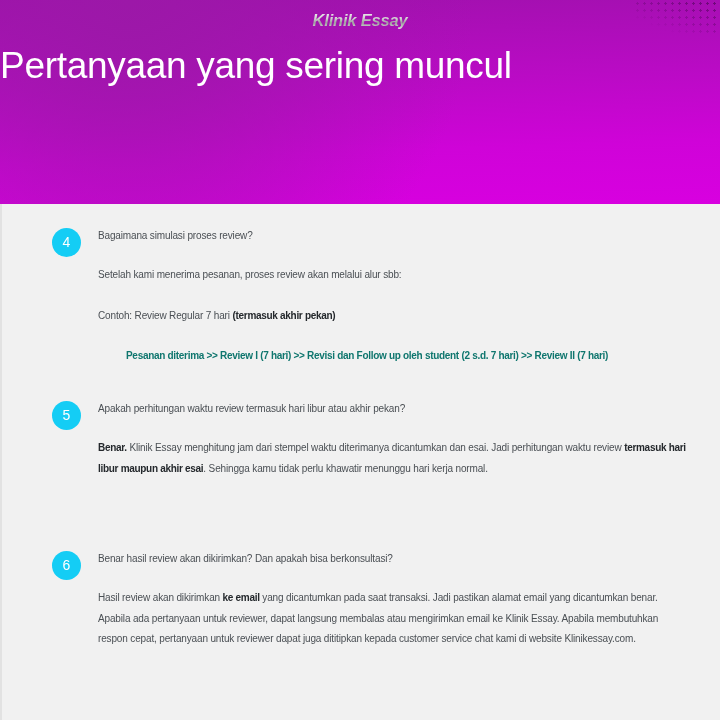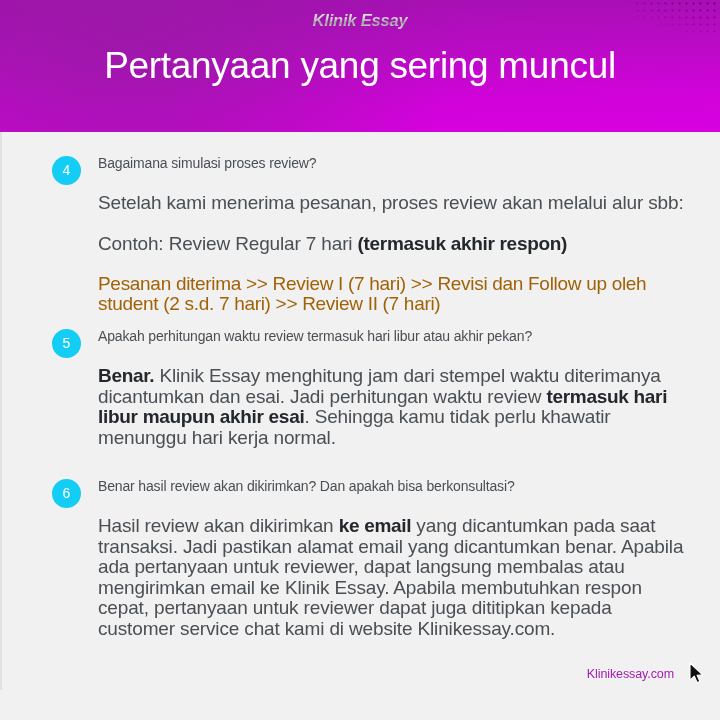--- a/index.html
+++ b/index.html
@@ -13,21 +13,21 @@
   body {
     font-family: "Liberation Sans", sans-serif;
     background: #f1f1f1;
     position: relative;
   }
 
   
   .header {
     position: relative;
     width: 720px;
-    height: 132px;
+    height: 204px;
     background:
       radial-gradient(circle at 18% 0%, #9c18a8 0%, rgba(156,24,168,0) 55%),
       linear-gradient(178deg, #a011ad 0%, #b90bc4 40%, #cf03d8 72%, #d800e0 100%);
     overflow: hidden;
   }
 
   .dot-pattern {
     position: absolute;
     top: 0;
     right: 0;
@@ -58,21 +58,21 @@
     -webkit-text-fill-color: transparent;
     text-shadow: none;
     user-select: none;
   }
 
   .header-title {
     position: absolute;
     top: 44px;
     left: 0;
     width: 720px;
-    text-align: center;
+    text-align: left;
     color: #ffffff;
     font-size: 37px;
     line-height: 44px;
     font-weight: 400;
     letter-spacing: -0.3px;
   }
 
   
   .page-body {
     position: relative;
@@ -107,51 +107,52 @@
     font-weight: 400;
   }
 
   .faq-content {
     margin-left: 96px;
     margin-right: 36px;
   }
 
   .question {
     color: #4a4f54;
-    font-size: 14px;
+    font-size: 10px;
     line-height: 19px;
     font-weight: 400;
     letter-spacing: -0.15px;
   }
 
   .answer-block {
     margin-top: 20px;
   }
 
   .answer {
     color: #4a4f54;
-    font-size: 19px;
+    font-size: 10px;
     line-height: 20.5px;
     font-weight: 400;
     letter-spacing: -0.15px;
   }
 
   .answer + .answer { margin-top: 20px; }
 
   .answer b, .strong {
     font-weight: bold;
     color: #24282c;
     letter-spacing: -0.3px;
   }
 
   .answer.all-bold {
-    font-weight: normal;
-    color: #a16207;
+    font-weight: bold;
+    color: #0f766e;
     letter-spacing: -0.3px;
     line-height: 19.5px;
+    margin-left: 28px;
   }
 
   
   .footer {
     position: absolute;
     bottom: 9px;
     right: 46px;
     color: #a21caf;
     font-size: 12.5px;
     letter-spacing: -0.1px;
@@ -179,21 +180,21 @@
 </div>
 
 <div class="page-body">
 
   <div class="faq-item" data-index="0">
     <div class="badge">4</div>
     <div class="faq-content">
       <div class="question">Bagaimana simulasi proses review?</div>
       <div class="answer-block">
           <div class="answer"><span>Setelah kami menerima pesanan, proses review akan melalui alur sbb:</span></div>
-          <div class="answer"><span>Contoh: Review Regular 7 hari </span><b>(termasuk akhir respon)</b></div>
+          <div class="answer"><span>Contoh: Review Regular 7 hari </span><b>(termasuk akhir pekan)</b></div>
           <div class="answer all-bold"><span>Pesanan diterima &gt;&gt; Review I (7 hari) &gt;&gt; Revisi dan Follow up oleh student (2 s.d. 7 hari) &gt;&gt; Review II (7 hari)</span></div>
         </div>
     </div>
   </div>
 
   <div class="faq-item" data-index="1">
     <div class="badge">5</div>
     <div class="faq-content">
       <div class="question">Apakah perhitungan waktu review termasuk hari libur atau akhir pekan?</div>
       <div class="answer-block">

